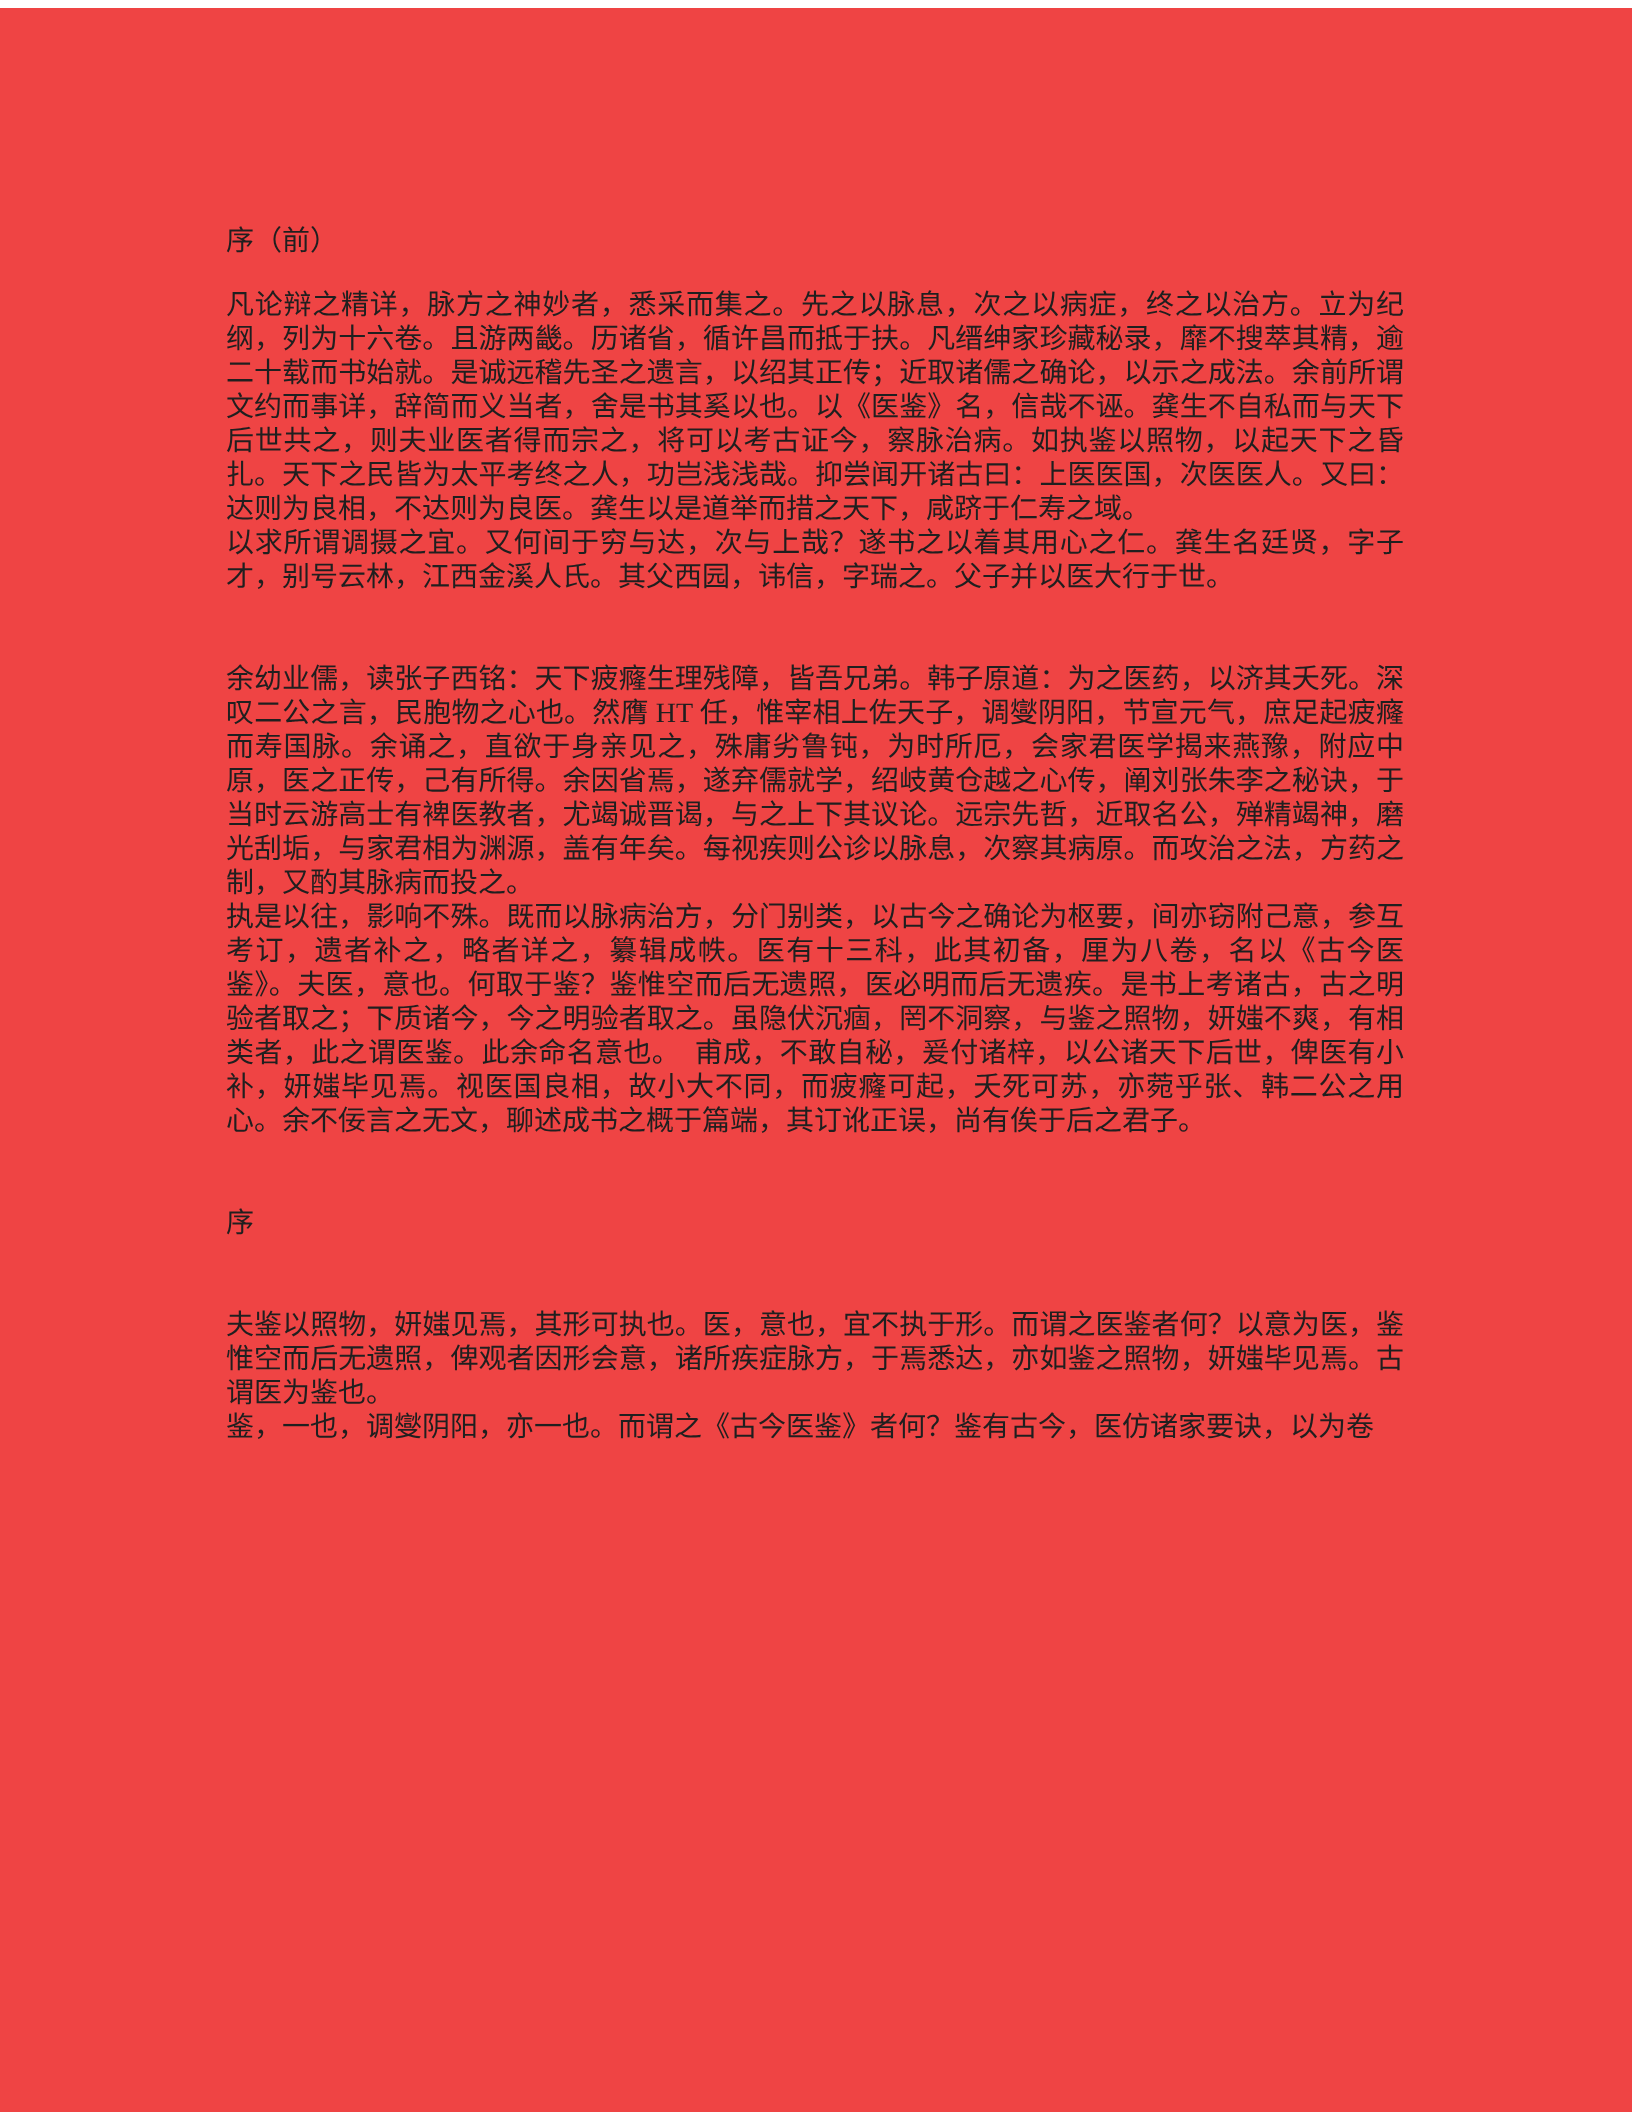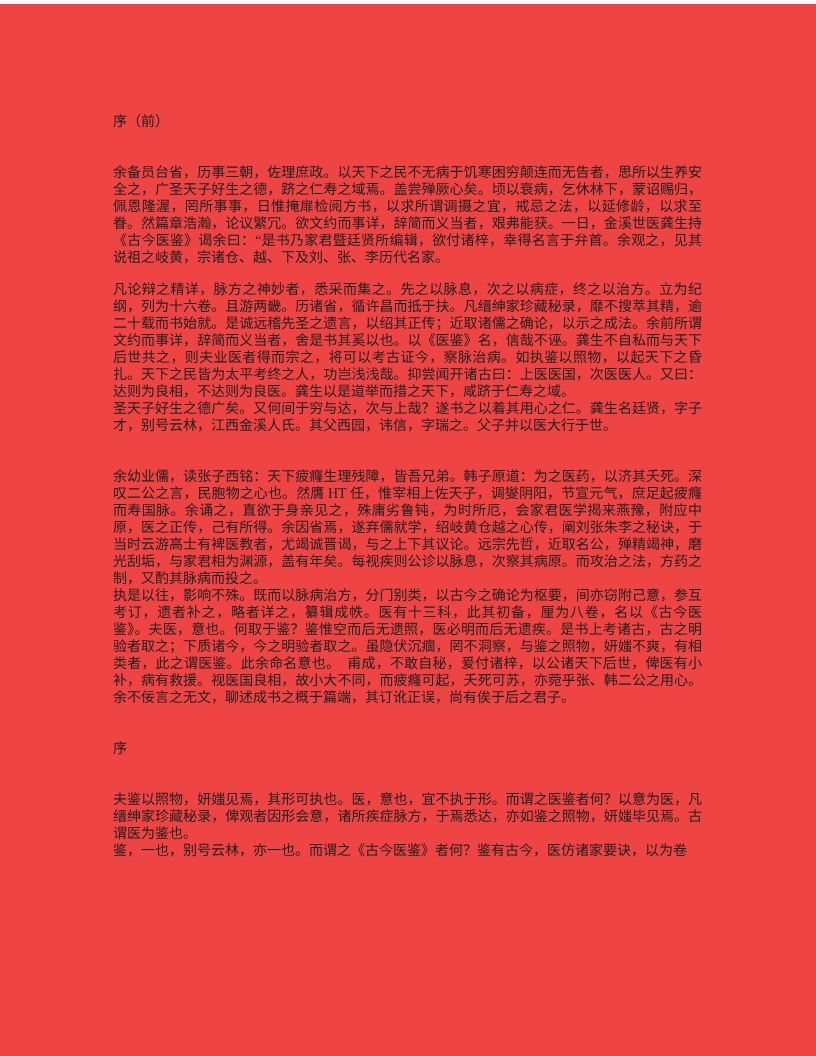--- a/index.html
+++ b/index.html
@@ -43,22 +43,21 @@
   .sp-0 { margin-top: 0; }
   .sp-1 { margin-top: 15px; }
   .sp-2 { margin-top: 34px; }
 </style>
 </head>
 <body>
 
 <div class="page">
   <main class="content">
       <h2 class="block heading sp-0">序（前）</h2>
-      <p class="block paragraph sp-2">余备员台省，历事三朝，佐理庶政。以天下之民不无病于饥寒困穷颠连而无告者，思所以生养安全之，广圣天子好生之德，跻之仁寿之域焉。盖尝殚厥心矣。顷以衰病，乞休林下，蒙诏赐归，佩恩隆渥，罔所事事，日惟掩扉检阅方书，以求所谓调摄之宜，戒忌之法，以延修龄，以求至眷。然篇章浩瀚，论议繁冗。欲文约而事详，辞简而义当者，艰弗能获。一日，金溪世医龚生持《古今医鉴》谒余曰：“是书乃家君暨廷贤所编辑，欲付诸梓，幸得名言于弁首。余观之，见其说祖之岐黄，宗诸仓、越、下及刘、张、李历代名家。</p>
       <p class="block paragraph sp-1">凡论辩之精详，脉方之神妙者，悉采而集之。先之以脉息，次之以病症，终之以治方。立为纪纲，列为十六卷。且游两畿。历诸省，循许昌而抵于扶。凡缙绅家珍藏秘录，靡不搜萃其精，逾二十载而书始就。是诚远稽先圣之遗言，以绍其正传；近取诸儒之确论，以示之成法。余前所谓文约而事详，辞简而义当者，舍是书其奚以也。以《医鉴》名，信哉不诬。龚生不自私而与天下后世共之，则夫业医者得而宗之，将可以考古证今，察脉治病。如执鉴以照物，以起天下之昏扎。天下之民皆为太平考终之人，功岂浅浅哉。抑尝闻开诸古曰：上医医国，次医医人。又曰：达则为良相，不达则为良医。龚生以是道举而措之天下，咸跻于仁寿之域。</p>
-      <p class="block paragraph sp-0">圣天子好生之德广矣。又何间于穷与达，次与上哉？遂书之以着其用心之仁。龚生名廷贤，字子才，别号云林，江西金溪人氏。其父西园，讳信，字瑞之。父子并以医大行于世。</p>
+      <p class="block paragraph sp-0">以求所谓调摄之宜。又何间于穷与达，次与上哉？遂书之以着其用心之仁。龚生名廷贤，字子才，别号云林，江西金溪人氏。其父西园，讳信，字瑞之。父子并以医大行于世。</p>
       <p class="block paragraph sp-2">余幼业儒，读张子西铭：天下疲癃生理残障，皆吾兄弟。韩子原道：为之医药，以济其夭死。深叹二公之言，民胞物之心也。然膺 HT 任，惟宰相上佐天子，调燮阴阳，节宣元气，庶足起疲癃而寿国脉。余诵之，直欲于身亲见之，殊庸劣鲁钝，为时所厄，会家君医学揭来燕豫，附应中原，医之正传，己有所得。余因省焉，遂弃儒就学，绍岐黄仓越之心传，阐刘张朱李之秘诀，于当时云游高士有裨医教者，尤竭诚晋谒，与之上下其议论。远宗先哲，近取名公，殚精竭神，磨光刮垢，与家君相为渊源，盖有年矣。每视疾则公诊以脉息，次察其病原。而攻治之法，方药之制，又酌其脉病而投之。</p>
-      <p class="block paragraph sp-0">执是以往，影响不殊。既而以脉病治方，分门别类，以古今之确论为枢要，间亦窃附己意，参互考订，遗者补之，略者详之，纂辑成帙。医有十三科，此其初备，厘为八卷，名以《古今医鉴》。夫医，意也。何取于鉴？鉴惟空而后无遗照，医必明而后无遗疾。是书上考诸古，古之明验者取之；下质诸今，今之明验者取之。虽隐伏沉痼，罔不洞察，与鉴之照物，妍媸不爽，有相类者，此之谓医鉴。此余命名意也。　甫成，不敢自秘，爰付诸梓，以公诸天下后世，俾医有小补，病有救援。视医国良相，故小大不同，而疲癃可起，夭死可苏，亦菀乎张、韩二公之用心。余不佞言之无文，聊述成书之概于篇端，其订讹正误，尚有俟于后之君子。</p>
+      <p class="block paragraph sp-0">执是以往，影响不殊。既而以脉病治方，分门别类，以古今之确论为枢要，间亦窃附己意，参互考订，遗者补之，略者详之，纂辑成帙。医有十三科，此其初备，厘为八卷，名以《古今医鉴》。夫医，意也。何取于鉴？鉴惟空而后无遗照，医必明而后无遗疾。是书上考诸古，古之明验者取之；下质诸今，今之明验者取之。虽隐伏沉痼，罔不洞察，与鉴之照物，妍媸不爽，有相类者，此之谓医鉴。此余命名意也。　甫成，不敢自秘，爰付诸梓，以公诸天下后世，俾医有小补，妍媸毕见焉。视医国良相，故小大不同，而疲癃可起，夭死可苏，亦菀乎张、韩二公之用心。余不佞言之无文，聊述成书之概于篇端，其订讹正误，尚有俟于后之君子。</p>
       <h2 class="block heading sp-2">序</h2>
-      <p class="block paragraph sp-2">夫鉴以照物，妍媸见焉，其形可执也。医，意也，宜不执于形。而谓之医鉴者何？以意为医，凡缙绅家珍藏秘录，俾观者因形会意，诸所疾症脉方，于焉悉达，亦如鉴之照物，妍媸毕见焉。古谓医为鉴也。</p>
-      <p class="block paragraph sp-0">鉴，一也，别号云林，亦一也。而谓之《古今医鉴》者何？鉴有古今，医仿诸家要诀，以为卷</p>
+      <p class="block paragraph sp-2">夫鉴以照物，妍媸见焉，其形可执也。医，意也，宜不执于形。而谓之医鉴者何？以意为医，鉴惟空而后无遗照，俾观者因形会意，诸所疾症脉方，于焉悉达，亦如鉴之照物，妍媸毕见焉。古谓医为鉴也。</p>
+      <p class="block paragraph sp-0">鉴，一也，调燮阴阳，亦一也。而谓之《古今医鉴》者何？鉴有古今，医仿诸家要诀，以为卷</p>
     </main>
 </div>
 
 </body></html>

